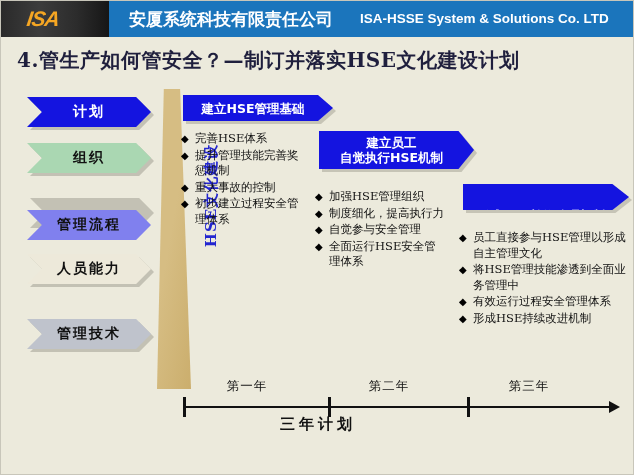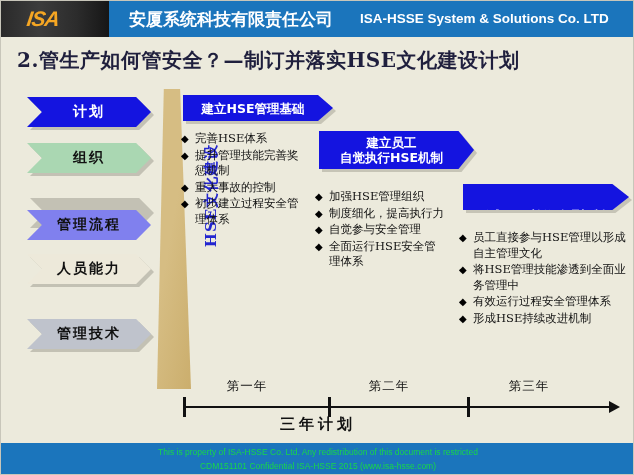--- a/index.html
+++ b/index.html
@@ -241,21 +241,21 @@
 <div id="slide" style="background: rgb(236, 234, 220);">
 
   <div class="header" style="background: rgb(27, 117, 188);">
     <div class="logo-box">
       <div class="logo-text" style="color: rgb(245, 166, 35);">ISA</div>
     </div>
     <div class="header-title-cn">安厦系统科技有限责任公司</div>
     <div class="header-title-en">ISA-HSSE  System &amp; Solutions Co. LTD</div>
   </div>
 
-  <div class="slide-title">2.管生产如何管安全？—制订并落实HSE文化建设计划</div>
+  <div class="slide-title">4.管生产如何管安全？—制订并落实HSE文化建设计划</div>
 
   <div id="dyn">
       <div class="chev-shadow" style="top: 99px;"></div>
       <div class="chev" style="top: 96px; background: rgb(20, 20, 224); color: rgb(255, 255, 255);">
         <span>计划</span>
       </div>
       <div class="chev-shadow" style="top: 145px;"></div>
       <div class="chev" style="top: 142px; background: rgb(170, 215, 178); color: rgb(17, 17, 17);">
         <span>组织</span>
       </div>
@@ -317,18 +317,14 @@
     <div class="tl-arrow"></div>
   <div class="tl-tick" style="left: 182px;"></div>
       <div class="tl-label" style="left: 196px; width: 100px;">第一年</div>
       <div class="tl-tick" style="left: 327px;"></div>
       <div class="tl-label" style="left: 338px; width: 100px;">第二年</div>
       <div class="tl-tick" style="left: 466px;"></div>
       <div class="tl-label" style="left: 478px; width: 100px;">第三年</div>
     </div>
   <div class="tl-caption">三年计划</div>
 
-  <div class="footer" style="background: rgb(27, 117, 188);">
-    <div class="footer-line l1" style="color: rgb(24, 214, 74);">This is property of ISA-HSSE Co. Ltd. Any redistribution of this document is restricted</div>
-    <div class="footer-line" style="color: rgb(24, 214, 74);">CDM151101 Confidential   ISA-HSSE 2015  (www.isa-hsse.com)</div>
-  </div>
 
 </div>
 
 </body></html>

